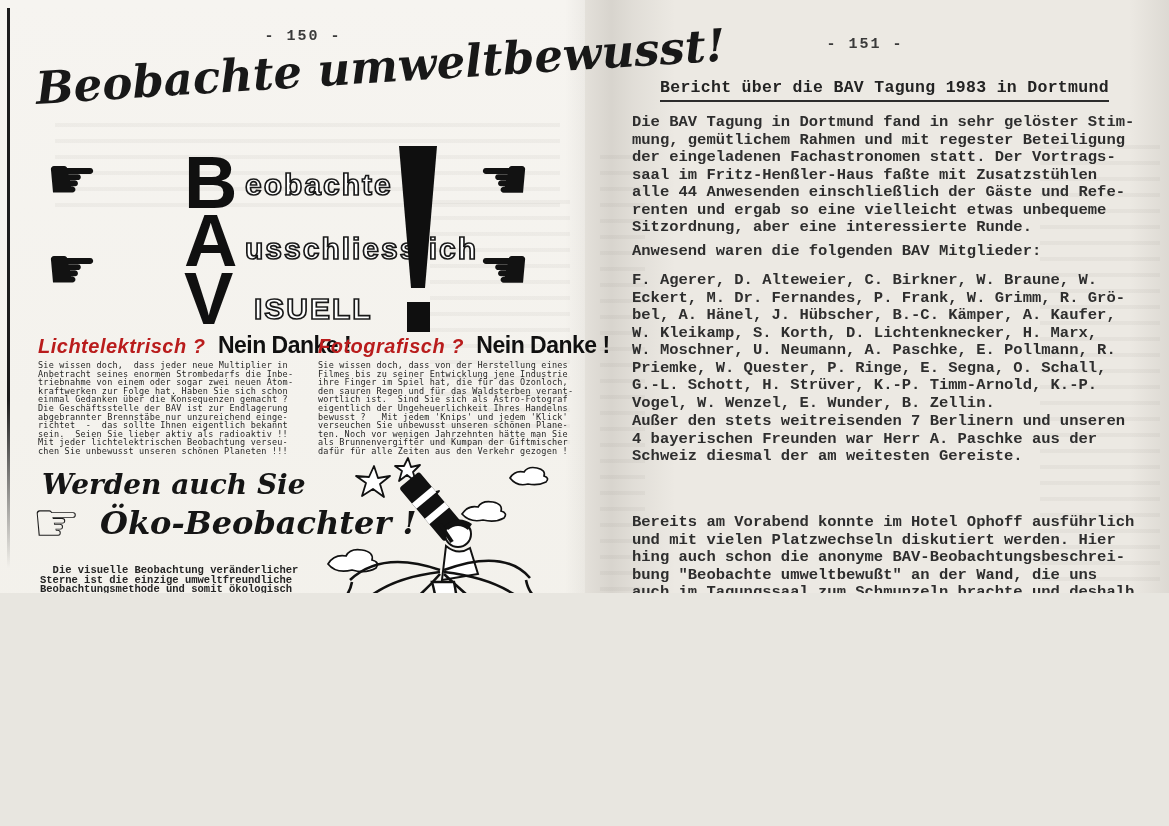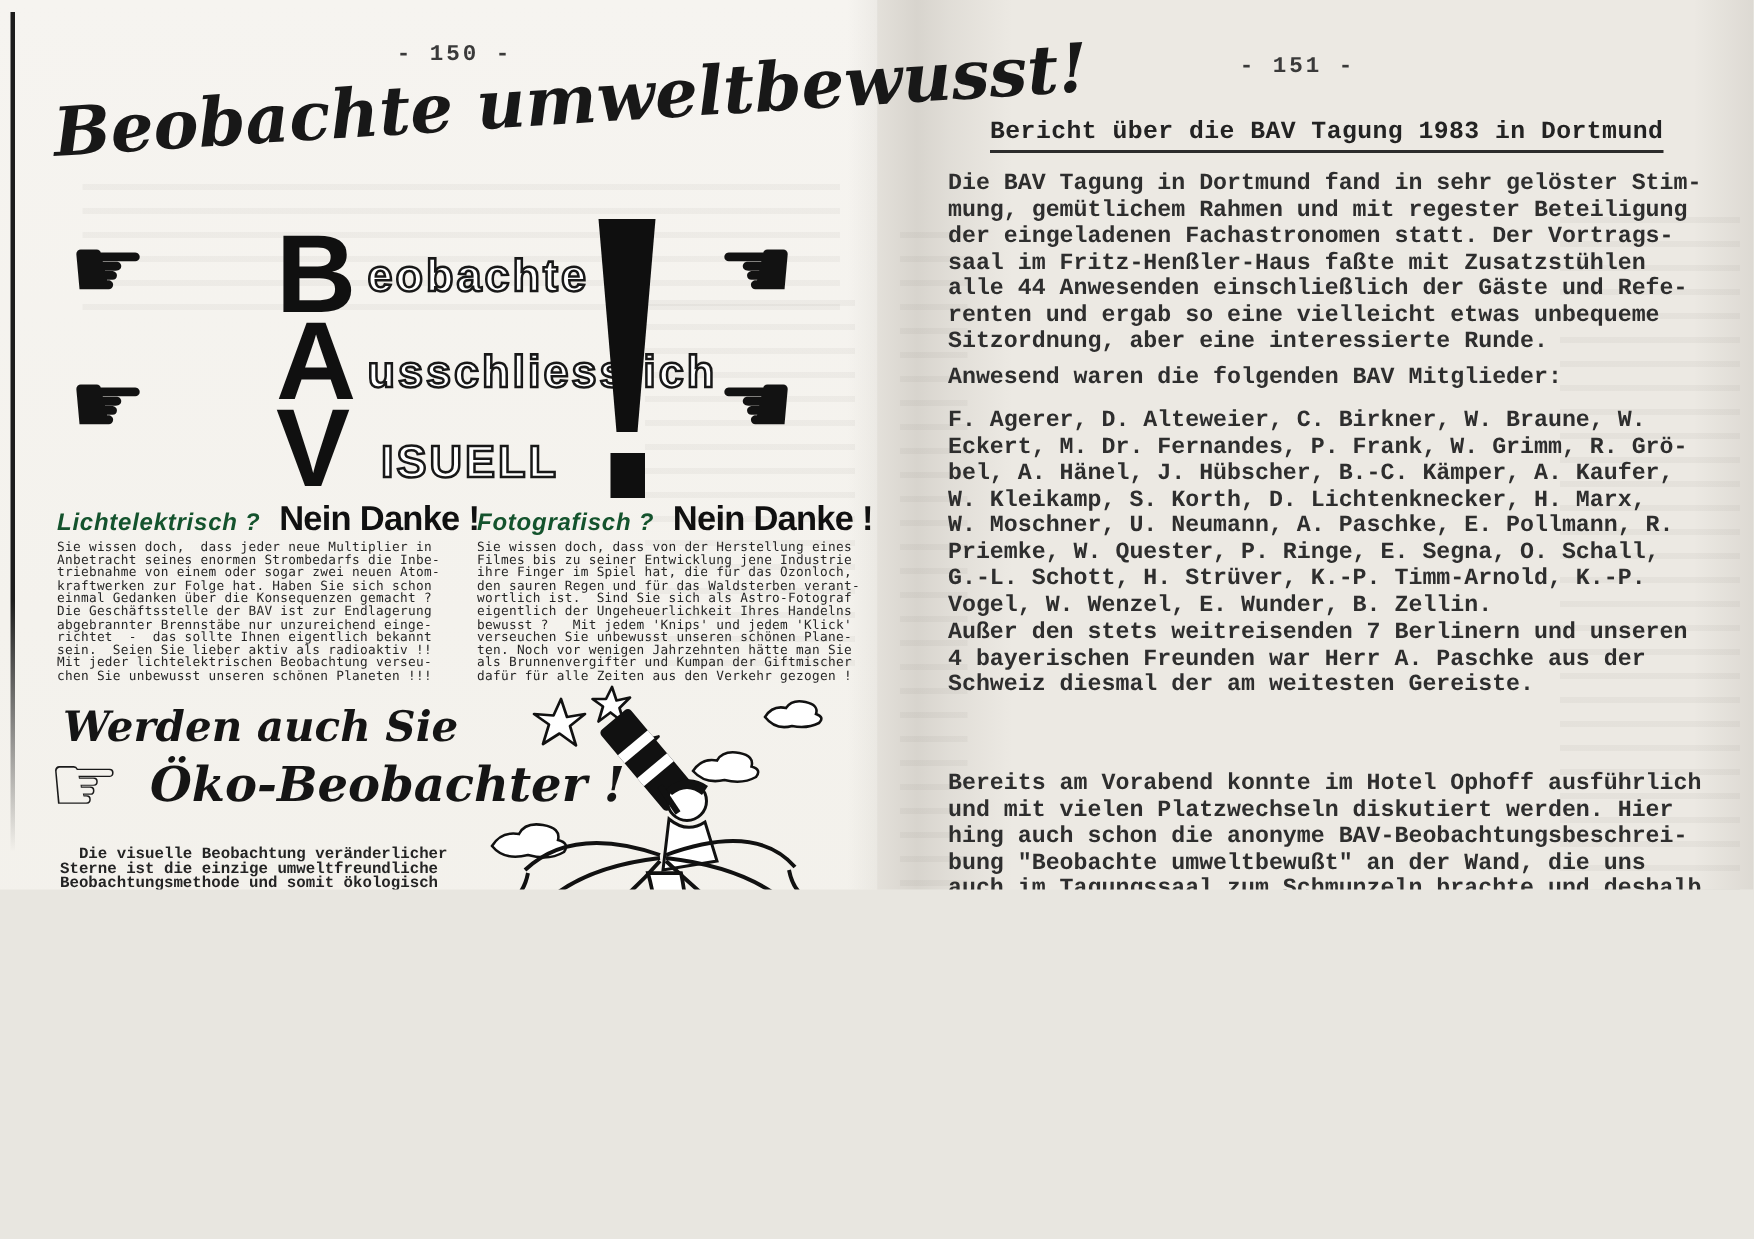--- a/index.html
+++ b/index.html
@@ -25,21 +25,21 @@
   .script-title{font-family:"DejaVu Serif",serif;font-style:italic;font-weight:700;
     font-size:45px;color:#181818;transform:rotate(-3.6deg);transform-origin:left top;
     letter-spacing:0px;white-space:nowrap;}
   .hand{font-family:"DejaVu Sans",sans-serif;font-size:58px;color:#121212;line-height:1;}
   .bav-letter{font-family:"Liberation Sans",sans-serif;font-weight:700;font-size:74px;
     line-height:1;color:#101010;}
   .bav-word{font-family:"Liberation Sans",sans-serif;font-weight:700;font-size:30px;
     color:#fff;-webkit-text-stroke:1.7px #181818;letter-spacing:2px;white-space:nowrap;}
   .colhead{white-space:nowrap;}
   .colhead .it{font-family:"Liberation Sans",sans-serif;font-style:italic;font-weight:700;
-    font-size:16px;color:#14532d;letter-spacing:0.5px;}
+    font-size:20px;color:#b91c1c;letter-spacing:0.5px;}
   .colhead .bd{font-family:"Liberation Sans",sans-serif;font-weight:700;font-size:23px;
     color:#101010;letter-spacing:-0.5px;}
   .mono-small{font-family:"DejaVu Sans Mono",monospace;font-size:8.5px;line-height:8.6px;
     color:#262626;white-space:pre;letter-spacing:0.2px;}
   .script-sub{font-family:"DejaVu Serif",serif;font-style:italic;font-weight:700;
     color:#151515;white-space:nowrap;}
   .oeko-body{font-family:"Liberation Mono",monospace;font-weight:700;font-size:10.5px;
     line-height:9.6px;color:#242424;white-space:pre;}
   .footer-bav{display:flex;align-items:baseline;white-space:nowrap;}
   .footer-big{font-family:"Liberation Sans",sans-serif;font-weight:700;font-size:44px;

